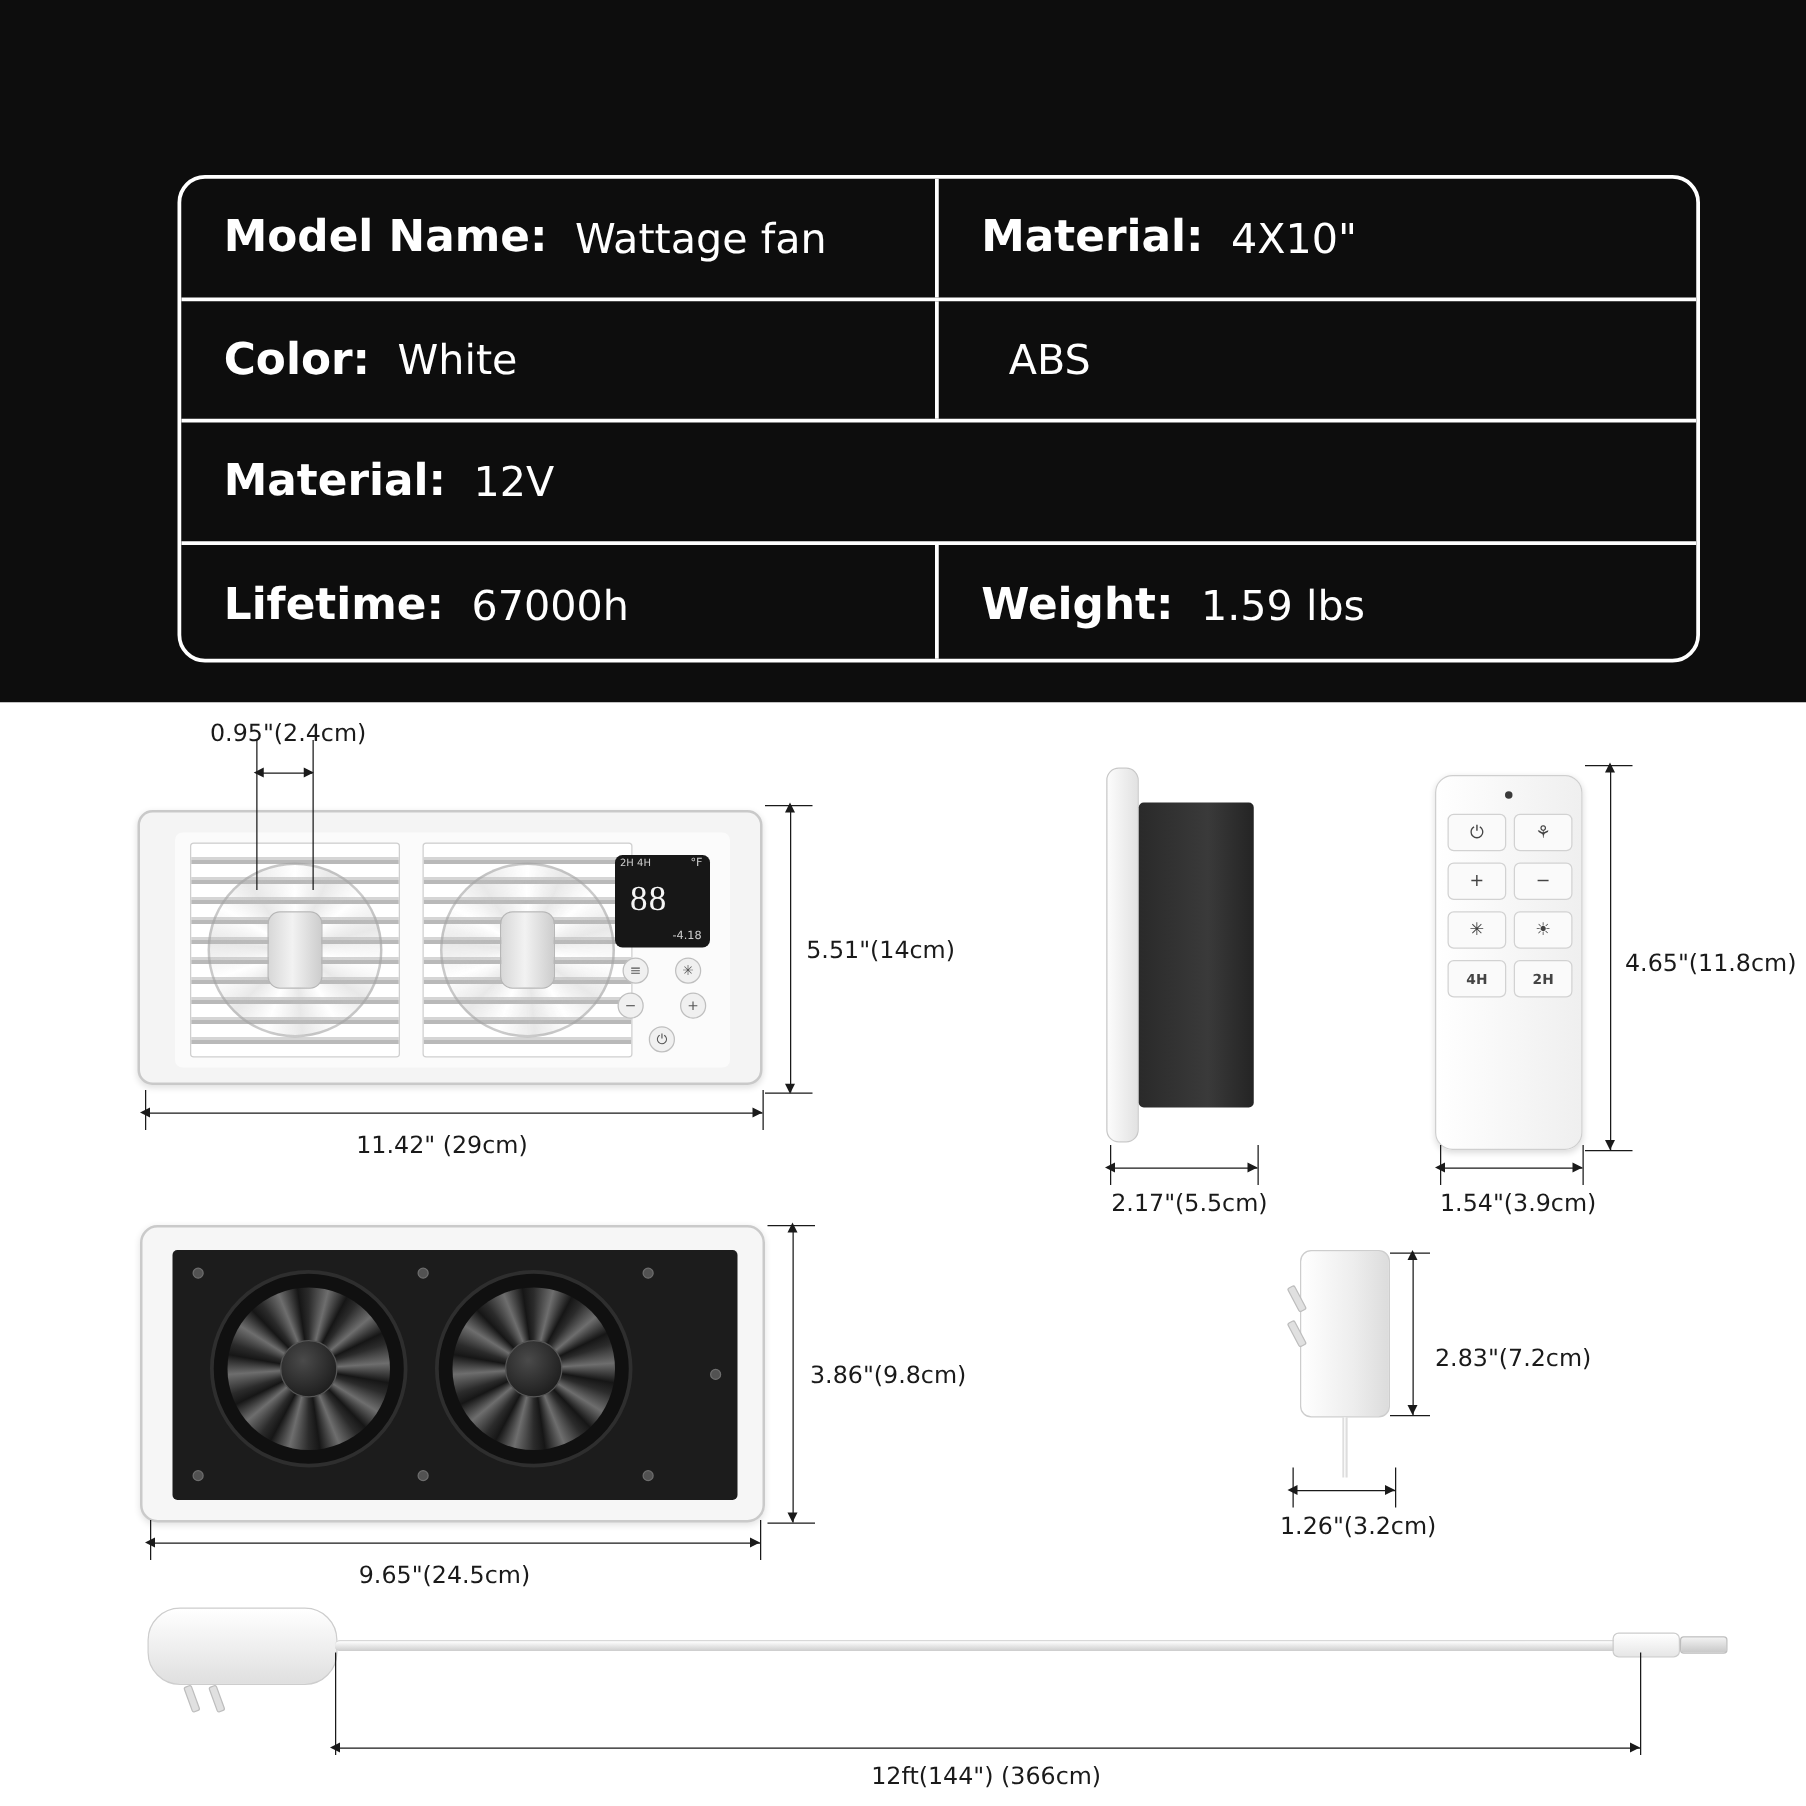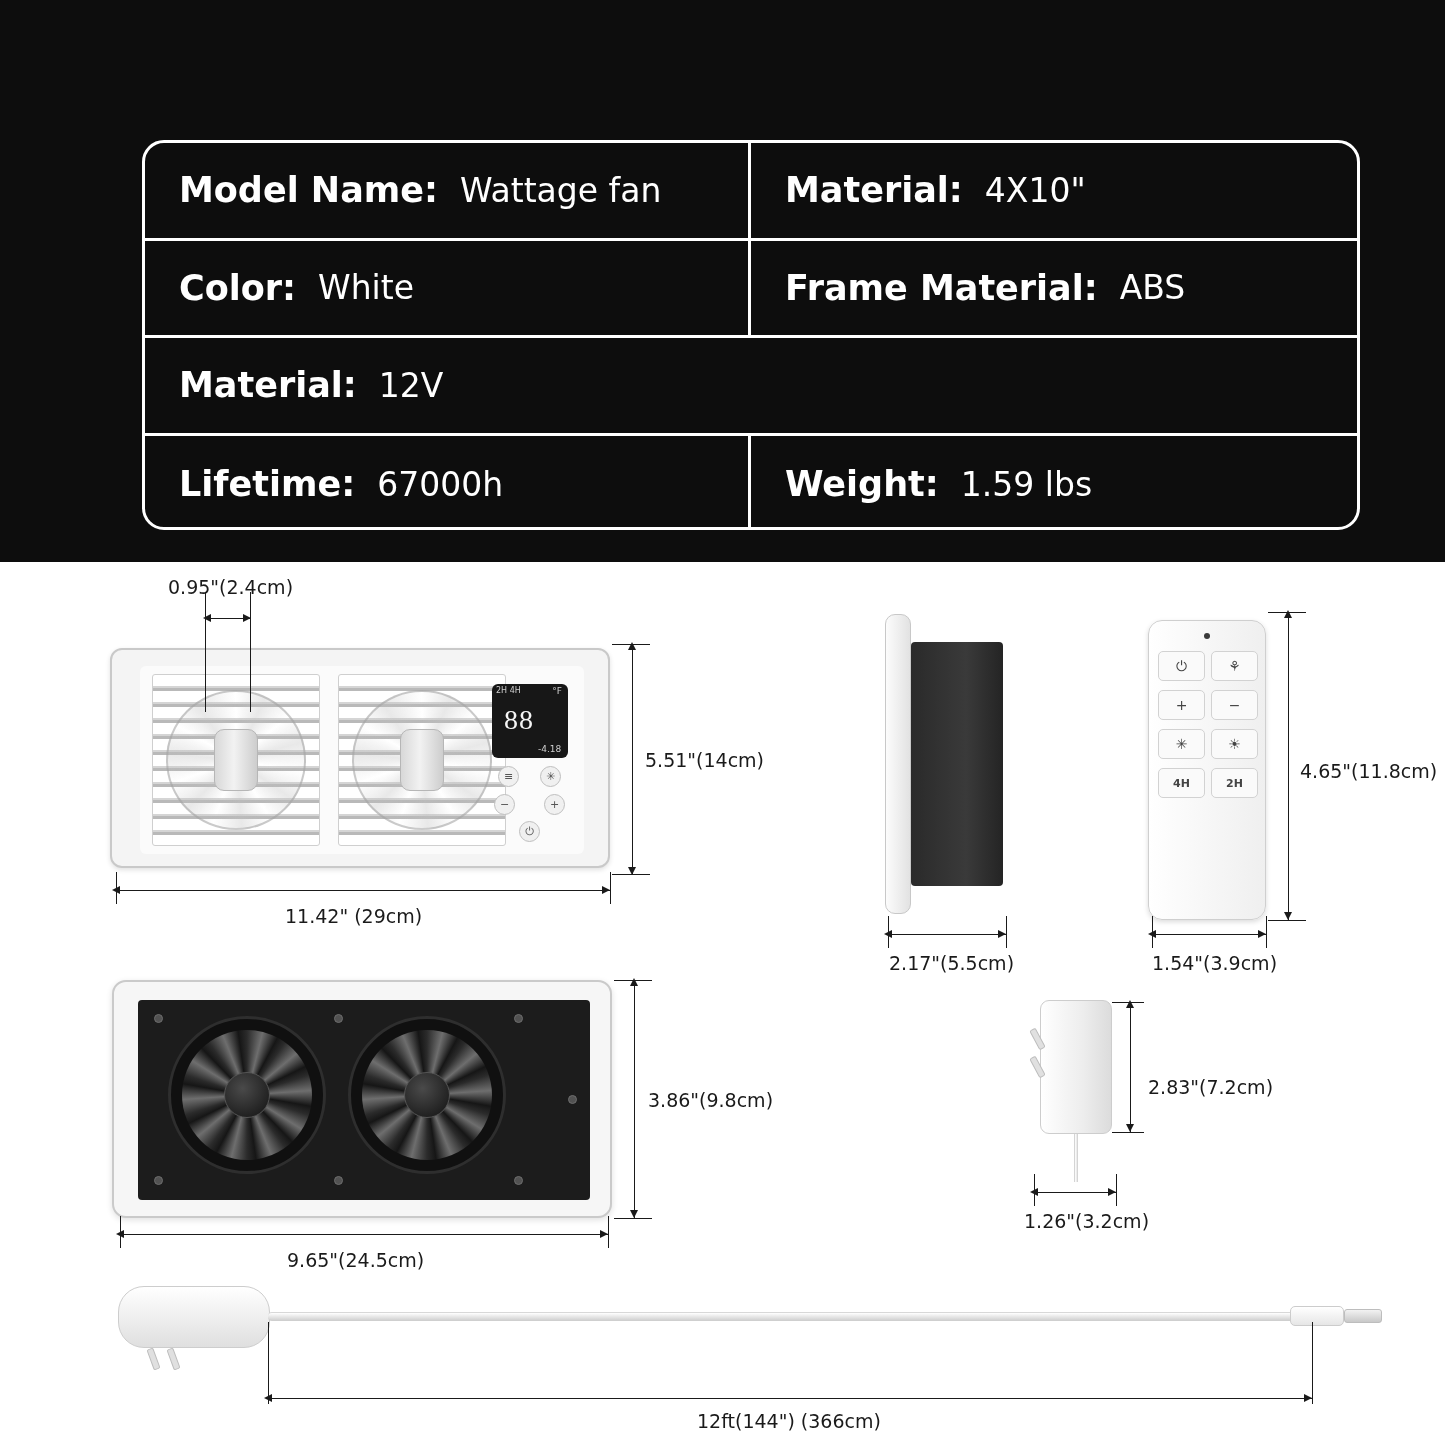--- a/index.html
+++ b/index.html
@@ -416,21 +416,20 @@
         <span class="spec-val">4X10"</span>
       </div>
     </div>
 
     <div class="spec-row">
       <div class="spec-cell">
         <span class="spec-key">Color:</span>
         <span class="spec-val">White</span>
       </div>
       <div class="spec-cell">
-        <span class="spec-key">Frame Material:</span>
         <span class="spec-val">ABS</span>
       </div>
     </div>
 
     <div class="spec-row">
       <div class="spec-cell">
         <span class="spec-key">Material:</span>
         <span class="spec-val">12V</span>
       </div>
     </div>

